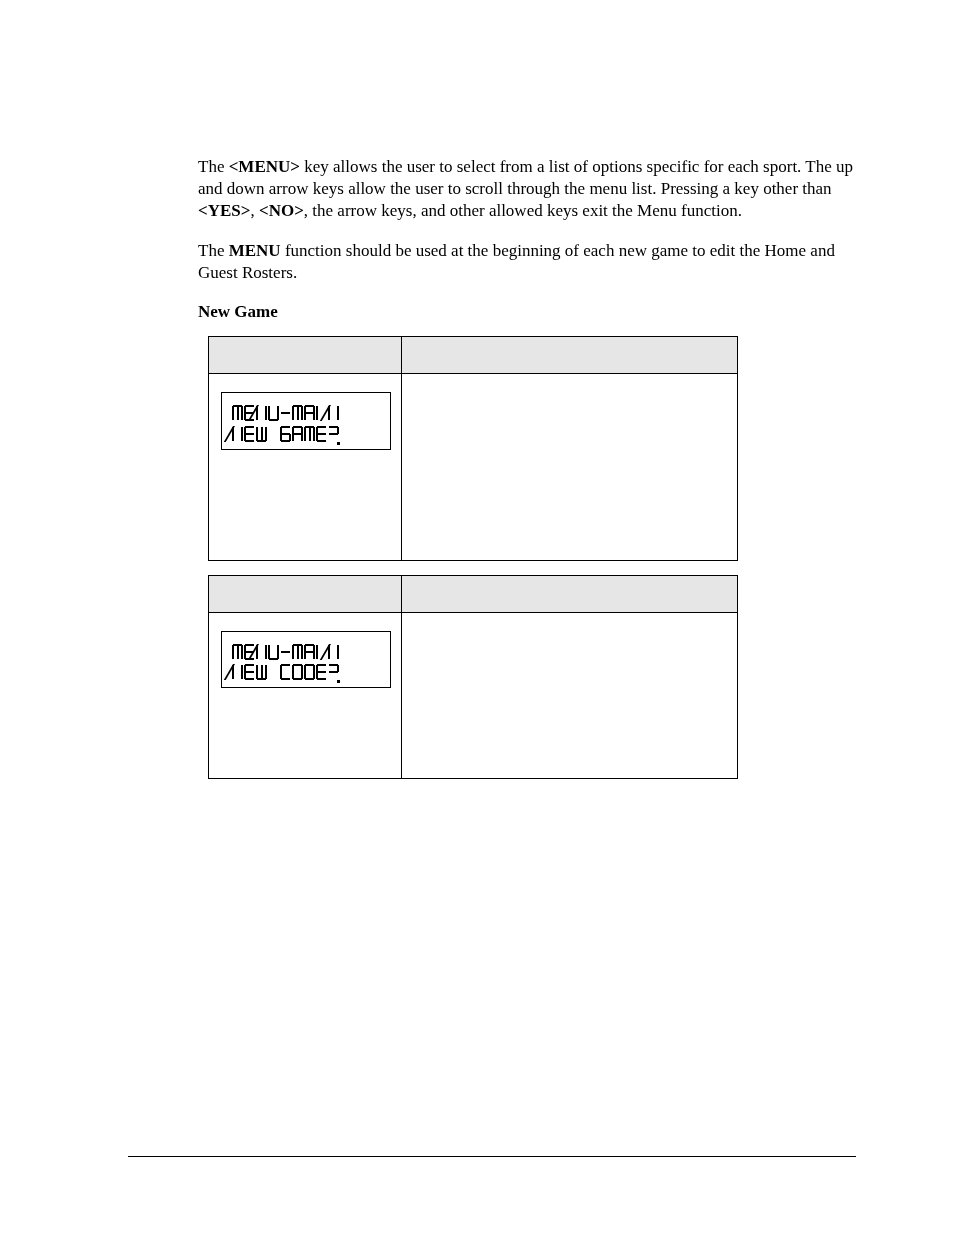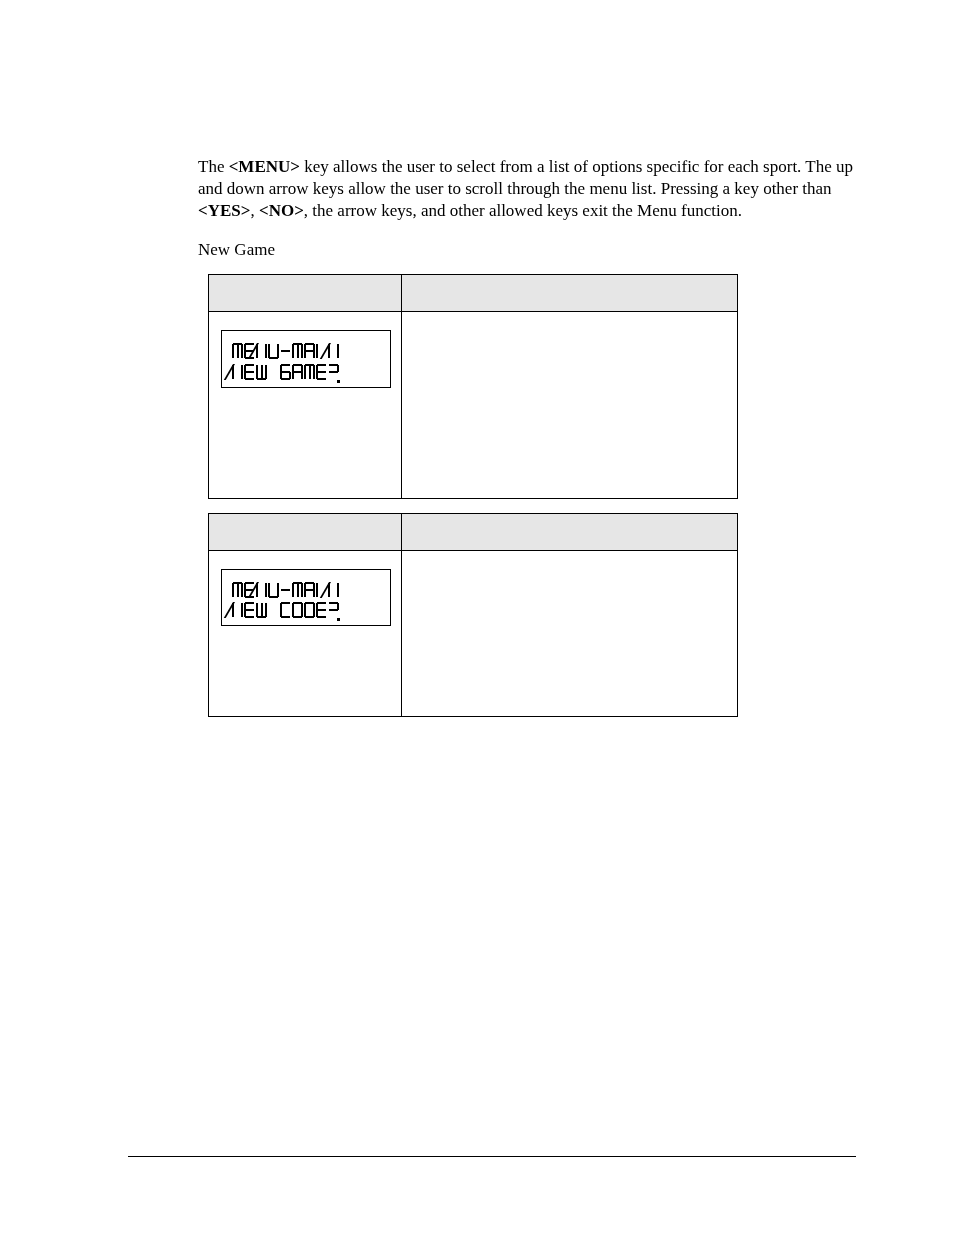--- a/index.html
+++ b/index.html
@@ -17,21 +17,21 @@
     padding: 156px 100px 4px 198px;
   }
   .para {
     font-size: 17px;
     line-height: 1.3;
     margin: 0 0 18px 0;
   }
   .key { font-weight: bold; }
   .subheading {
     font-size: 17px;
-    font-weight: normal;
+    font-weight: bold;
     margin: 8px 0 10px 0;
   }
   table.lcd {
     border-collapse: collapse;
     width: 530px;
     margin: 14px 0 6px 10px;
   }
   table.lcd th {
     border: 1px solid #000;
     background: #e6e6e6;
@@ -91,20 +91,23 @@
 </style>
 </head>
 <body>
 
 <div class="page">
 
   <p class="para">
     <span>The </span><span class="key">&lt;MENU&gt;</span><span> key allows the user to select from a list of options specific for each sport. The up and down arrow keys allow the user to scroll through the menu list. Pressing a key other than </span><span class="key">&lt;YES&gt;</span><span>, </span><span class="key">&lt;NO&gt;</span><span>, the arrow keys, and other allowed keys exit the Menu function.</span>
   </p>
 
+  <p class="para">
+    <span>The </span><span class="key">MENU</span><span> function should be used at the beginning of each new game to edit the Home and Guest Rosters.</span>
+  </p>
 
   <div class="subheading">New Game</div>
 
   <table class="lcd">
     <tbody>
         <tr>
       <th class="left"></th>
       <th class="right"></th>
     </tr>
     <tr>

